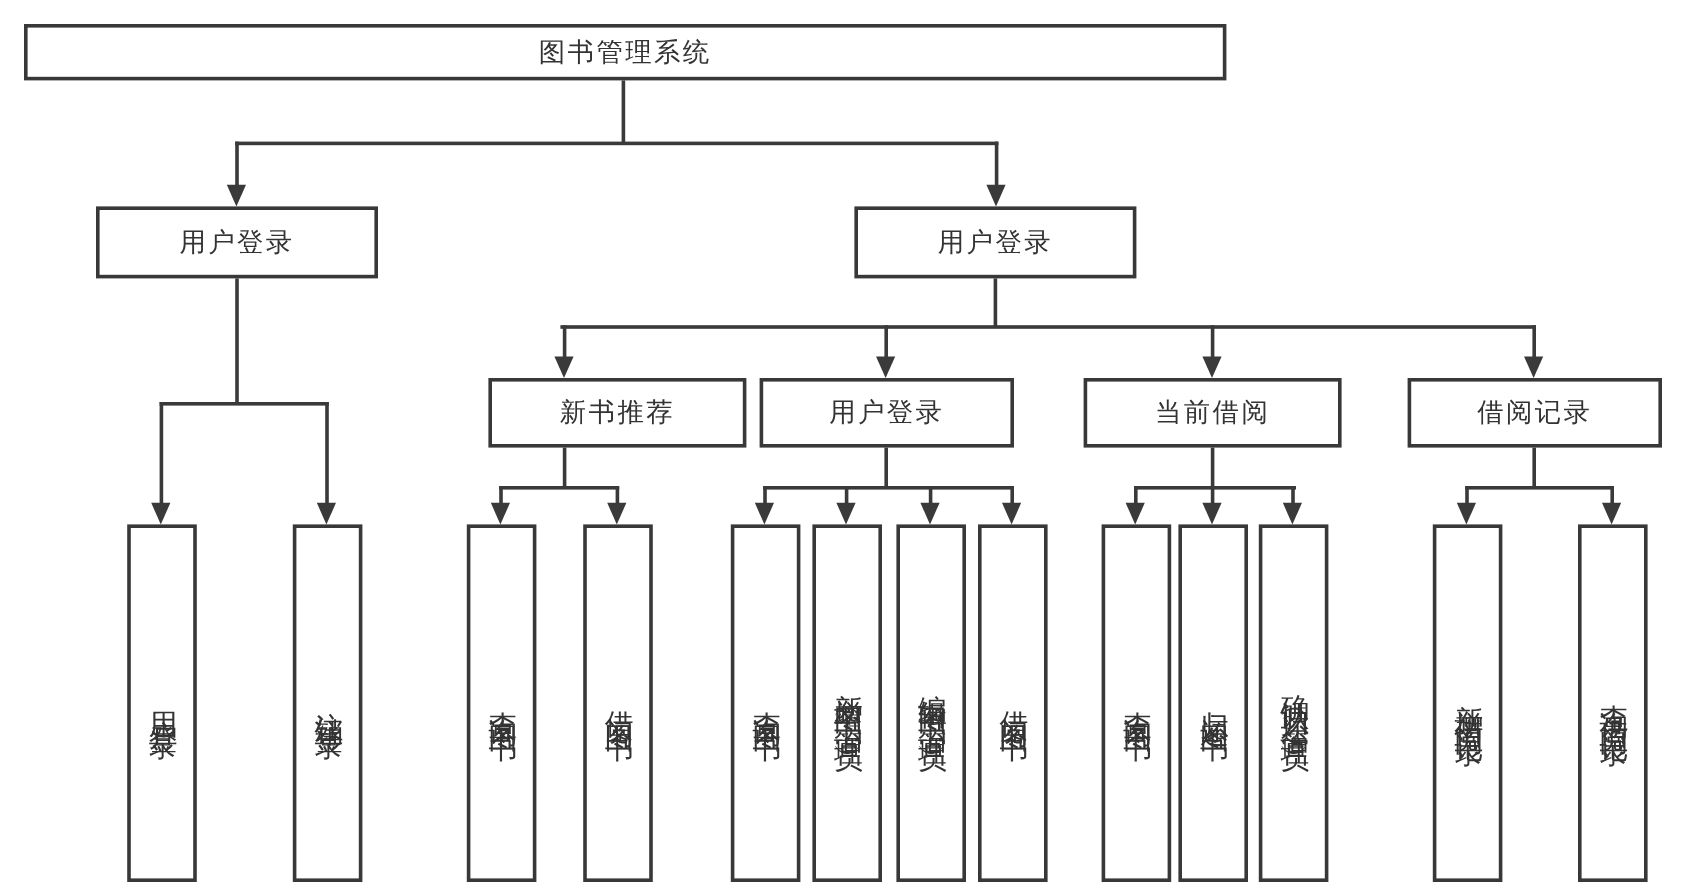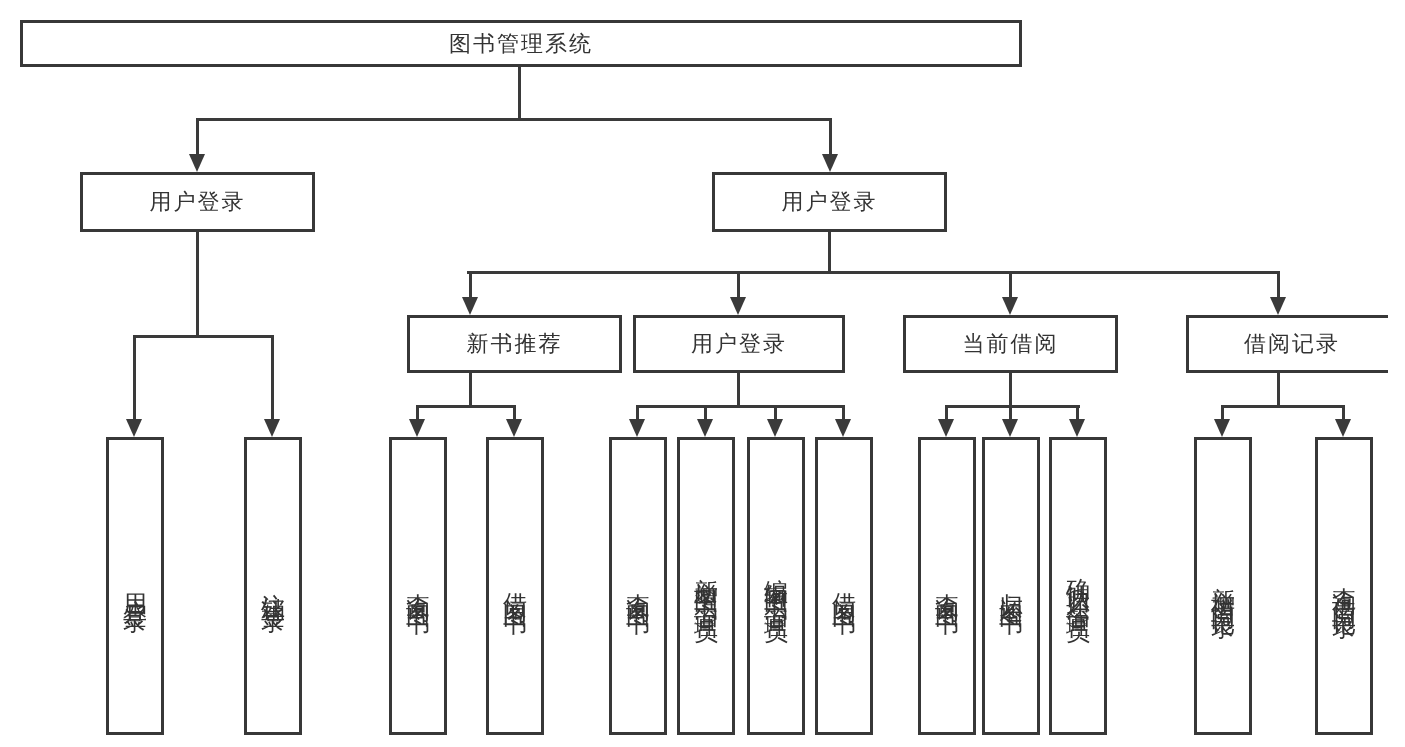--- a/index.html
+++ b/index.html
@@ -57,21 +57,21 @@
   <div class="box h-label" style="left:80px;top:172px;width:235px;height:60px;">用户登录</div>
 
   <div class="box h-label" style="left:712px;top:172px;width:235px;height:60px;">用户登录</div>
 
   <div class="box h-label" style="left:363px;top:315px;width:215px;height:58px;margin-left:44px;">新书推荐</div>
 
   <div class="box h-label" style="left:633px;top:315px;width:212px;height:58px;">用户登录</div>
 
   <div class="box h-label" style="left:903px;top:315px;width:215px;height:58px;">当前借阅</div>
 
-  <div class="box h-label" style="left:1173px;top:315px;width:212px;height:58px;margin-left:13px;">借阅记录</div>
+  <div class="box h-label" style="left:1173px;top:315px;width:212px;height:58px;">借阅记录</div>
 
   <div class="box leaf" style="left:106px;top:437px;width:58px;height:298px;">用户登录</div>
 
   <div class="box leaf" style="left:244px;top:437px;width:58px;height:298px;">注销登录</div>
 
   <div class="box leaf" style="left:389px;top:437px;width:58px;height:298px;">查询图书</div>
 
   <div class="box leaf" style="left:486px;top:437px;width:58px;height:298px;">借阅图书</div>
 
   <div class="box leaf" style="left:609px;top:437px;width:58px;height:298px;">查询图书</div>

